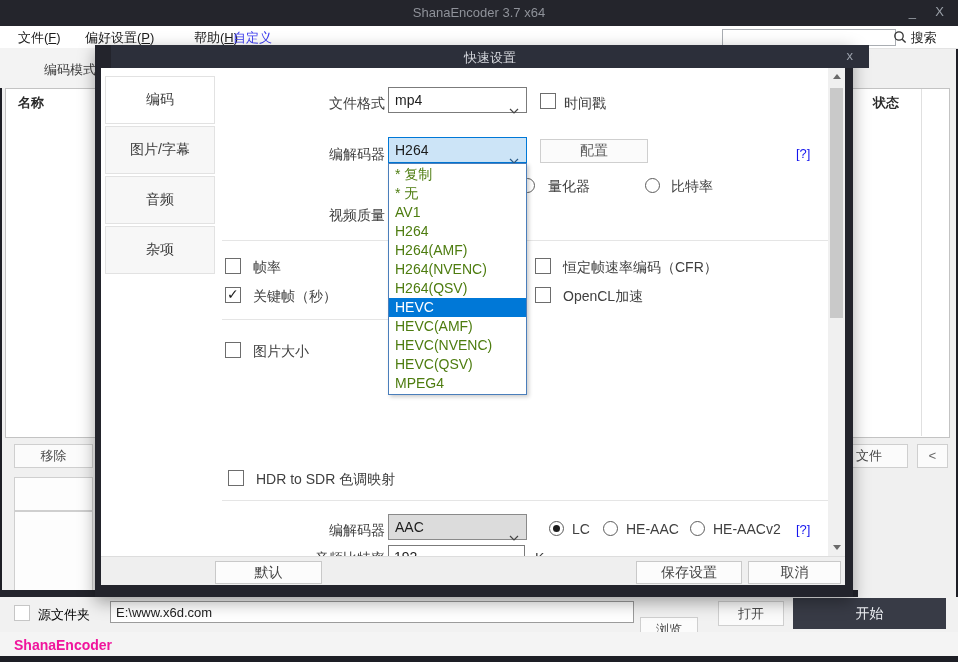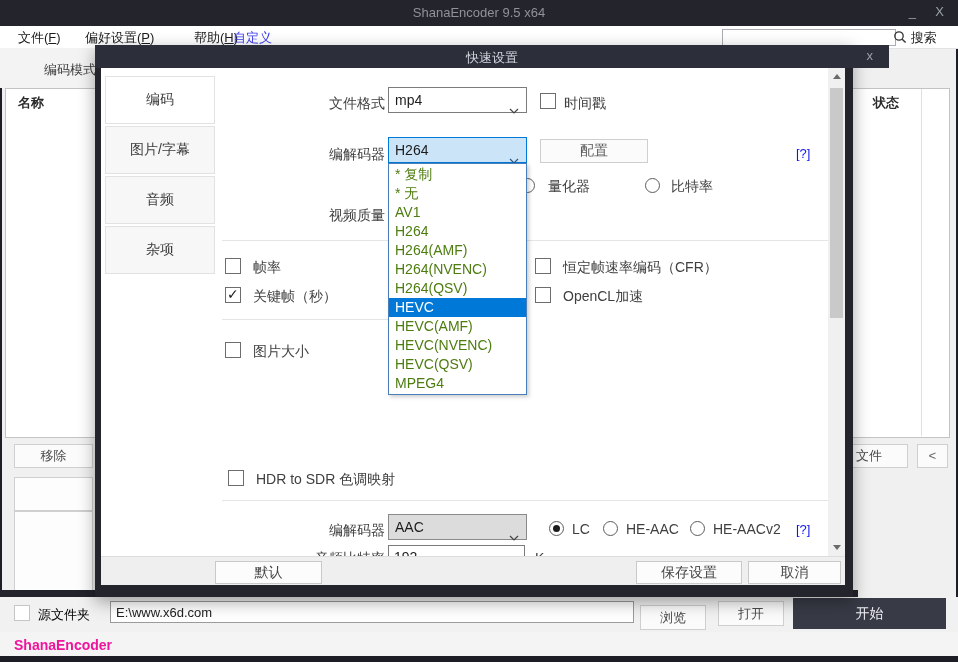--- a/index.html
+++ b/index.html
@@ -32,28 +32,28 @@
   .file-btn{left:830px;top:444px;width:78px;height:24px;}
   .collapse-btn{left:917px;top:444px;width:31px;height:24px;color:#666;}
   .dark-band{left:0;top:590px;width:858px;height:7px;background:#23242c;z-index:1;}
   
   .bottombar{left:0;top:597px;width:958px;height:35px;background:#f1f1f1;}
   .cb{width:14px;height:14px;border:1px solid #6d6d6d;background:#fff;box-sizing:content-box;position:absolute;}
   .cb.checked::after{content:"\2713";position:absolute;left:1px;top:-2px;font-size:14px;color:#1a1a1a;}
   .cb.dim{border-color:#c6c6c6;}
   .src-label{left:38px;top:9px;font-size:13px;color:#000000;}
   .path-input{left:110px;top:4px;width:512px;height:20px;border:1px solid #9b9b9b;background:#fff;font-size:13px;color:#222;padding:0 5px;}
-  .browse-btn{left:640px;top:8px;width:66px;height:25px;}
+  .browse-btn{left:640px;top:20px;width:58px;height:25px;}
   .open-btn{left:718px;top:4px;width:66px;height:25px;}
   .start-btn{left:793px;top:1px;width:153px;height:31px;background:#383b46;border:none;color:#eceef2;font-size:14px;}
   .statusbar{left:0;top:632px;width:958px;height:24px;background:#f4f4f4;}
   .brand{left:14px;top:5px;font-size:14px;font-weight:bold;color:#f0149c;}
   
   .modal{left:95px;top:45px;width:758px;height:552px;background:#23242c;z-index:10;box-shadow:0 5px 16px rgba(0,0,0,.35);}
-  .modal-titlebar{left:0;top:0;width:758px;height:23px;background:#2c2f3a;padding-left:36px;}
+  .modal-titlebar{left:16px;top:0;width:758px;height:23px;background:#2c2f3a;}
   .modal-title{left:0;right:0;top:4px;text-align:center;font-size:13px;color:#d4d7dd;}
   .modal-close{right:16px;top:3px;font-size:13px;color:#9aa0ab;}
   .modal-body{left:6px;top:23px;width:744px;height:517px;background:#fff;overflow:hidden;}
   .mtab{left:4px;width:110px;height:48px;background:#f7f7f7;border:1px solid #e2e2e2;box-sizing:border-box;
         display:flex;align-items:center;justify-content:center;font-size:14px;color:#3c3c3c;}
   .mtab.active{background:#fff;}
   .flabel{width:164px;text-align:right;font-size:14px;color:#3f3f3f;position:absolute;}
   .combo{width:139px;height:26px;border:1px solid #7b7b7b;background:#fff;box-sizing:border-box;
          font-size:14px;color:#1c1c1c;line-height:24px;padding-left:6px;position:absolute;}
   .combo .chev{position:absolute;right:7px;top:9px;}
@@ -80,21 +80,21 @@
          display:flex;align-items:center;justify-content:center;box-sizing:border-box;}
 </style>
 </head>
 <body>
 
 <div class="abs border-strip" style="left:0;top:26px;width:2px;height:630px;"></div>
 <div class="abs border-strip" style="left:956px;top:26px;width:2px;height:630px;"></div>
 <div class="abs border-strip" style="left:0;top:656px;width:958px;height:6px;"></div>
 
 <div class="abs titlebar">
-  <div class="abs title">ShanaEncoder 9.5 x64</div>
+  <div class="abs title">ShanaEncoder 3.7 x64</div>
   <div class="abs winctl" style="right:42px;">_</div>
   <div class="abs winctl" style="right:14px;">X</div>
 </div>
 
 <div class="abs menubar">
   <div class="abs menu-item" style="left:18px;"><span>文件(</span><span class="ukey">F</span><span>)</span></div>
   <div class="abs menu-item" style="left:85px;"><span>偏好设置(</span><span class="ukey">P</span><span>)</span></div>
   <div class="abs menu-item" style="left:194px;"><span>帮助(</span><span class="ukey">H</span><span>)</span></div>
   <div class="abs menu-item menu-custom" style="left:233px;"><span>自定义</span></div>
   <input class="abs search-box" value="" style="">

